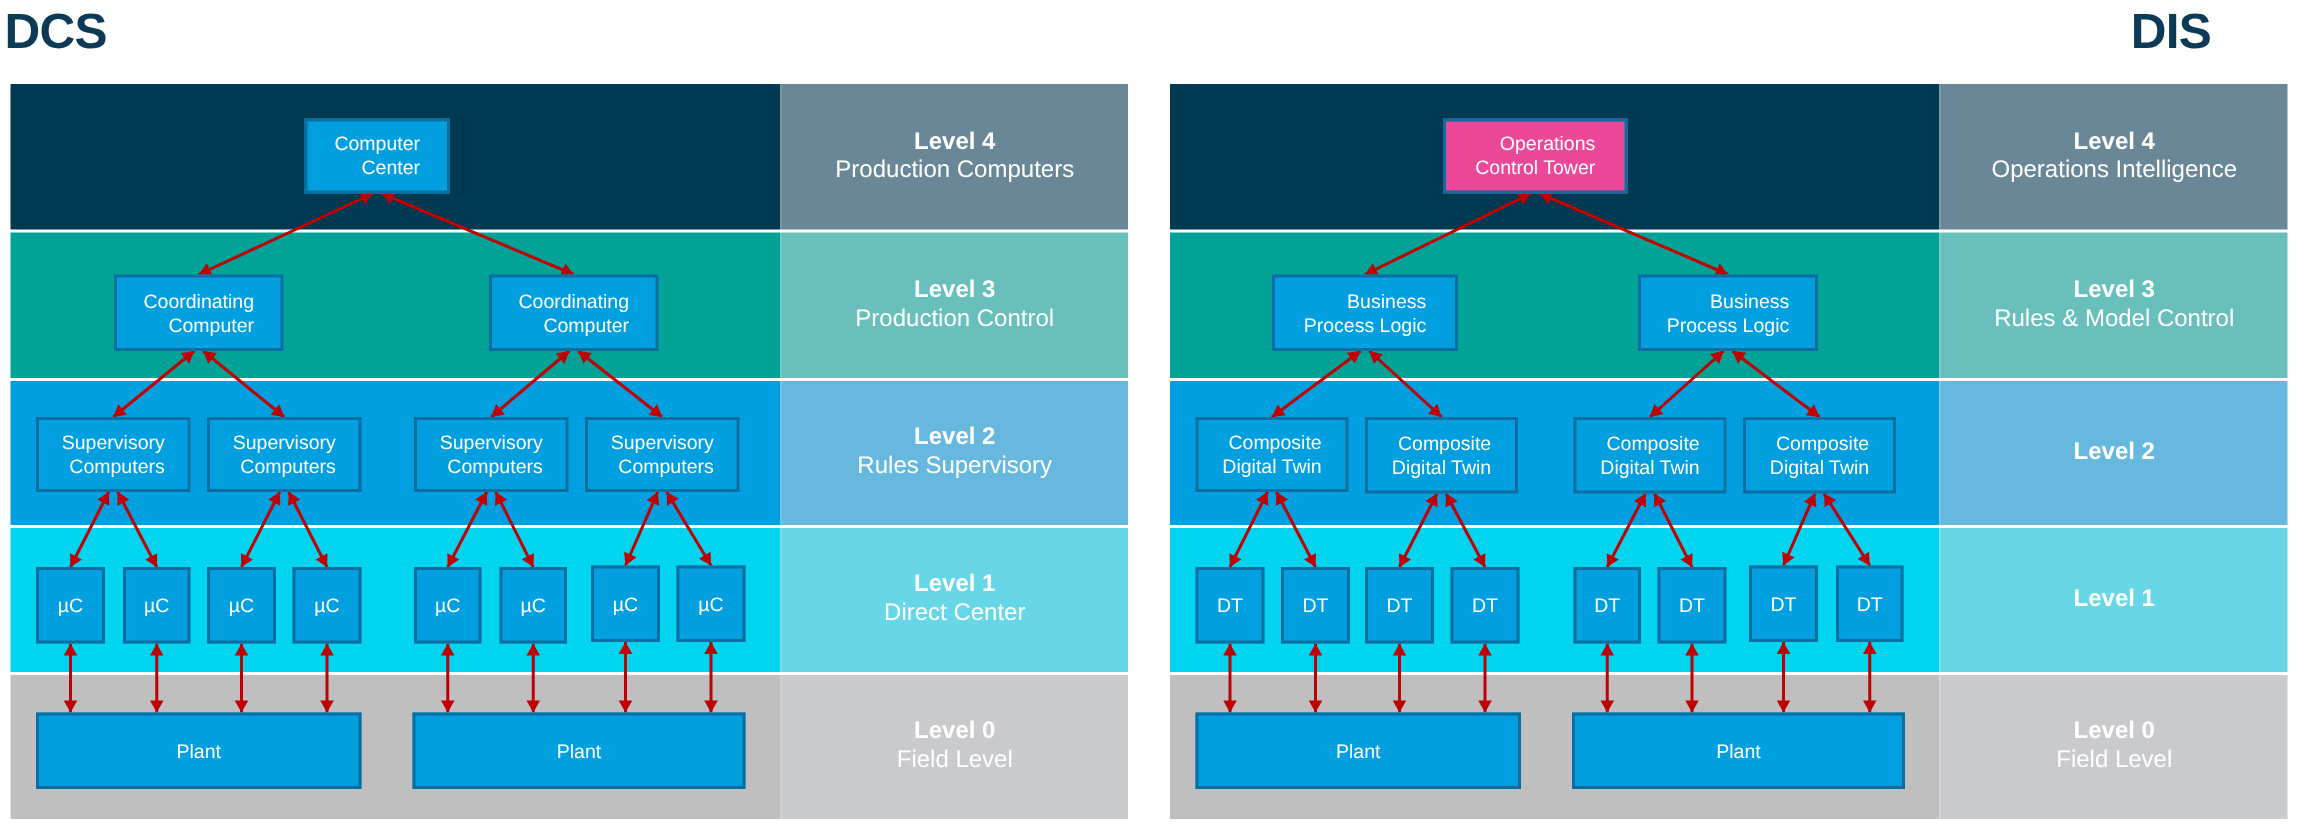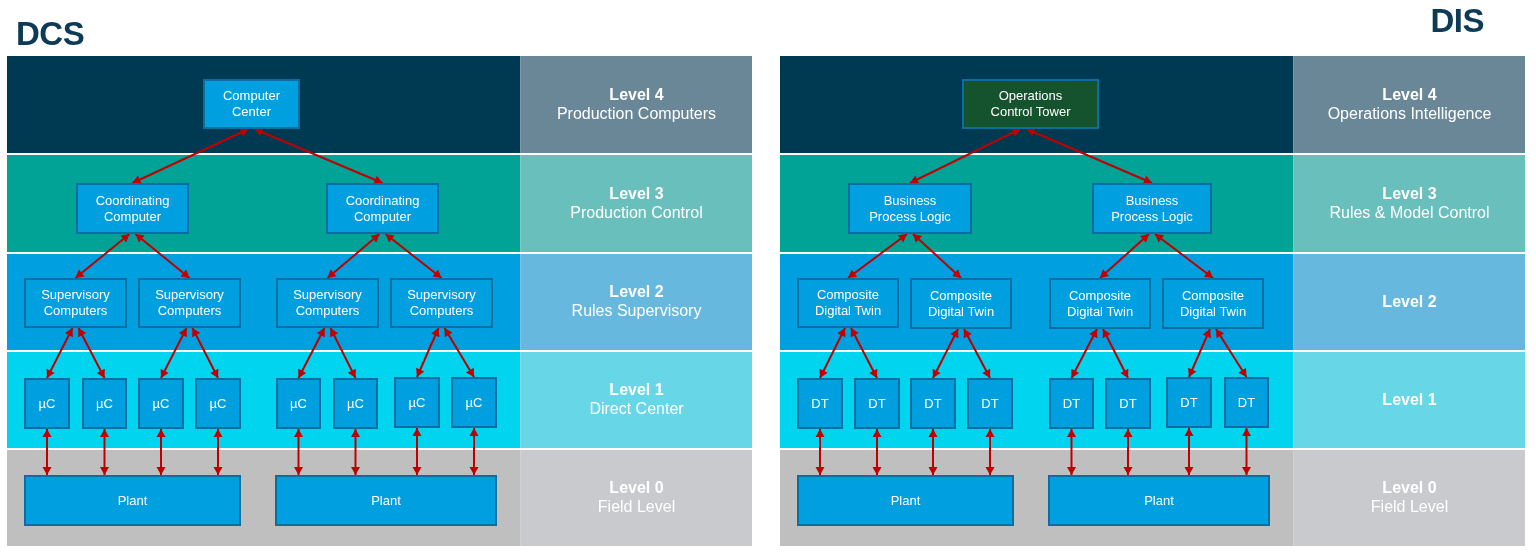--- a/index.html
+++ b/index.html
@@ -1,31 +1,31 @@
 <!DOCTYPE html>
 <html><head>
 <meta charset="utf-8">
 <style>
   html, body { margin: 0; padding: 0; background: #ffffff; }
   body { width: 1536px; height: 557px; position: relative; overflow: hidden;
          font-family: "Liberation Sans", sans-serif; }
   .title { position: absolute; top: 2px; font-size: 33px; font-weight: bold; color: #0d3a55;
            letter-spacing: -0.5px; }
-  .title.left { left: 16px; margin-top: 13px; }
-  .title.right { right: 52px; }
+  .title.left { left: 3px; }
+  .title.right { right: 62px; }
   .diagram { position: absolute; top: 56px; height: 490px; }
   .band { position: absolute; left: 0; width: 100%; }
   .label-col { position: absolute; top: 0; height: 100%; width: 232px; }
   .label-cell { position: absolute; left: 0; width: 100%; display: flex; flex-direction: column;
                 align-items: center; justify-content: center; color: #ffffff; text-align: center;
                 border-left: 1px solid rgba(255,255,255,0.15); box-sizing: border-box; }
   .label-cell .lvl { font-weight: bold; font-size: 16px; line-height: 18px; }
   .label-cell .desc { font-size: 16px; line-height: 20px; }
   .node { position: absolute; background: #009fdf; border: 2px solid #0a6fa0; box-sizing: border-box;
-          color: #ffffff; font-size: 13px; line-height: 16px; text-align: center;
+          color: #ffffff; font-size: 13px; line-height: 16px; text-align: right;
           display: flex; align-items: center; justify-content: center; white-space: pre-line; }
   svg.arrows { position: absolute; left: 0; top: 0; pointer-events: none; overflow: visible; }
 </style>
 </head>
 <body>
 
 <div class="title left" style="color: rgb(13, 58, 85);">DCS</div>
 <div class="title right" style="color: rgb(13, 58, 85);">DIS</div>
 
 <div class="diagram" id="diag-left" style="left:7px; width:745px;">
@@ -243,21 +243,21 @@
       <polygon points="348,419 343.5,411 352.5,411" fill="#c00000"></polygon>
       <polygon points="348,373 352.5,381 343.5,381" fill="#c00000"></polygon>
       <line x1="409" y1="372" x2="409" y2="419" stroke="#c00000" stroke-width="2"></line>
       <polygon points="409,419 404.5,411 413.5,411" fill="#c00000"></polygon>
       <polygon points="409,372 413.5,380 404.5,380" fill="#c00000"></polygon>
       <line x1="466.5" y1="372" x2="466.5" y2="419" stroke="#c00000" stroke-width="2"></line>
       <polygon points="466.5,419 462,411 471,411" fill="#c00000"></polygon>
       <polygon points="466.5,372 471,380 462,380" fill="#c00000"></polygon>
     </svg>
 
-  <div class="node" style="left: 182px; top: 23px; width: 137px; height: 50px; background: #14532d; border-color: rgb(10, 111, 160);">Operations
+  <div class="node" style="left: 182px; top: 23px; width: 123px; height: 50px; background: #ec4899; border-color: rgb(10, 111, 160);">Operations
 Control Tower</div>
   <div class="node" style="left: 68px; top: 127px; width: 124px; height: 51px; background: rgb(0, 159, 223); border-color: rgb(10, 111, 160);">Business
 Process Logic</div>
   <div class="node" style="left: 312px; top: 127px; width: 120px; height: 51px; background: rgb(0, 159, 223); border-color: rgb(10, 111, 160);">Business
 Process Logic</div>
   <div class="node" style="left: 17px; top: 222px; width: 102px; height: 50px; background: rgb(0, 159, 223); border-color: rgb(10, 111, 160);">Composite
 Digital Twin</div>
   <div class="node" style="left: 130px; top: 222px; width: 102px; height: 51px; background: rgb(0, 159, 223); border-color: rgb(10, 111, 160);">Composite
 Digital Twin</div>
   <div class="node" style="left: 269px; top: 222px; width: 102px; height: 51px; background: rgb(0, 159, 223); border-color: rgb(10, 111, 160);">Composite

